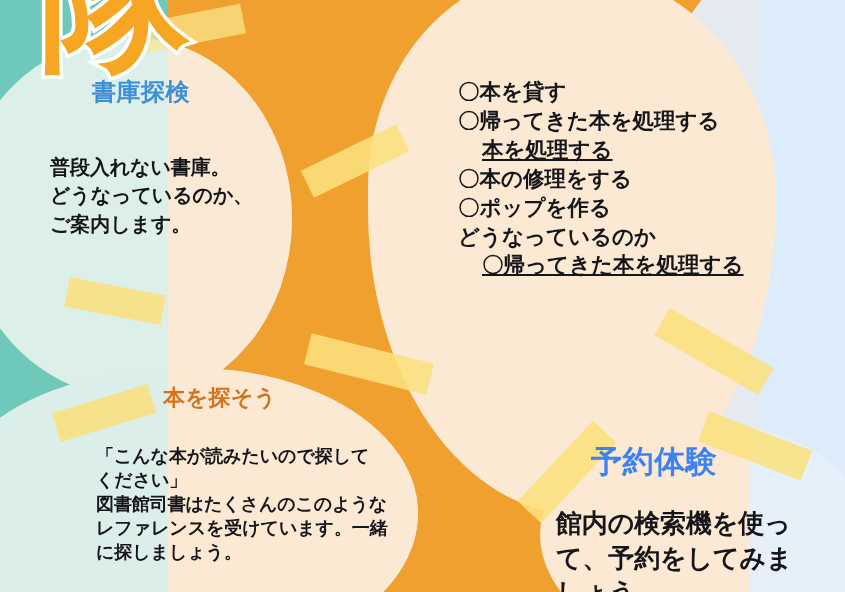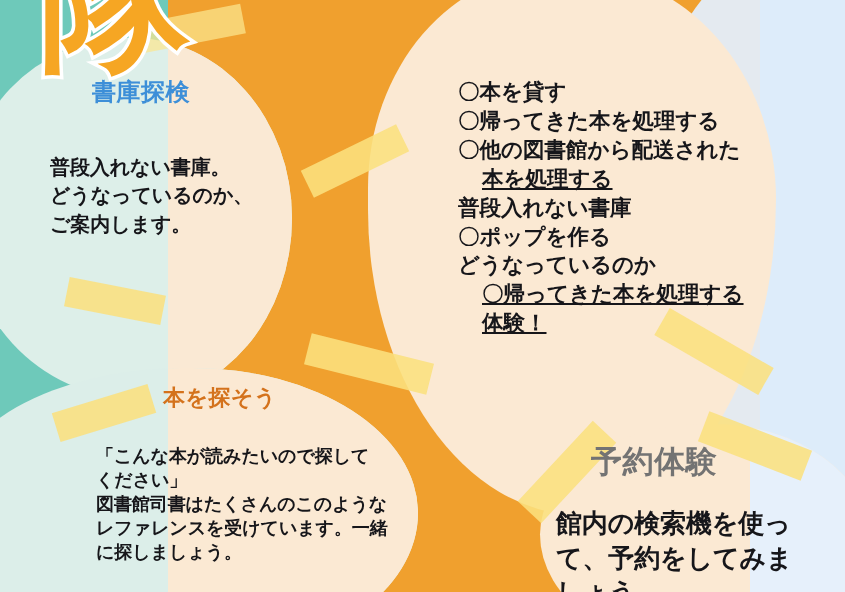--- a/index.html
+++ b/index.html
@@ -122,21 +122,21 @@
     color:#f6a623;
     -webkit-text-stroke:7px #ffffff;
     paint-order: stroke fill;
     line-height:1;
     z-index:7;
   }
 
   #ttl-shoko   { left:92px;  top:76px;  font-size:24px; color:#3d8fd8; }
   #ttl-shisho  { left:485px; top:14px;  font-size:33px; color:#14a070; }
   #ttl-sagasou { left:163px; top:383px; font-size:22px; color:#d4721c; }
-  #ttl-yoyaku  { left:591px; top:441px; font-size:31px; color:#737373; }
+  #ttl-yoyaku  { left:591px; top:441px; font-size:31px; color:#3b82f6; }
 
   #txt-shoko   { left:50px;  top:153px; font-size:20px; line-height:1.42; }
   #txt-sagasou { left:96px;  top:444px; font-size:18px;   line-height:1.33; }
   #txt-yoyaku  { left:556px; top:506px; font-size:26px;   line-height:1.33; }
 
   #list-shisho {
     position:absolute; left:418px; top:78px;
     font-size:21.5px; line-height:1.345;
     color:#16161a; font-weight:700;
   }
@@ -185,27 +185,25 @@
   <div id="kanji-tai">隊</div>
 
   <div class="ttl z-text" id="ttl-shoko">書庫探検</div>
   <div class="body-txt z-text" id="txt-shoko">普段入れない書庫。
 どうなっているのか、
 ご案内します。</div>
 
   <div class="z-text" id="list-shisho">
       <div class="li">〇本を貸す</div>
       <div class="li">〇帰ってきた本を処理する</div>
-      <div class="li">〇他の図書館から配送された</div>
       <div class="li indent">本を処理する</div>
-      <div class="li">普段入れない書庫</div>
+      <div class="li">〇本の修理をする</div>
       <div class="li">〇ポップを作る</div>
       <div class="li">どうなっているのか</div>
       <div class="li indent">〇帰ってきた本を処理する</div>
-      <div class="li indent">体験！</div>
     </div>
 
   <div class="ttl z-text" id="ttl-sagasou">本を探そう</div>
   <div class="body-txt z-text" id="txt-sagasou">「こんな本が読みたいので探して
 ください」
 図書館司書はたくさんのこのような
 レファレンスを受けています。一緒
 に探しましょう。</div>
 
   <div class="ttl z-text" id="ttl-yoyaku">予約体験</div>

